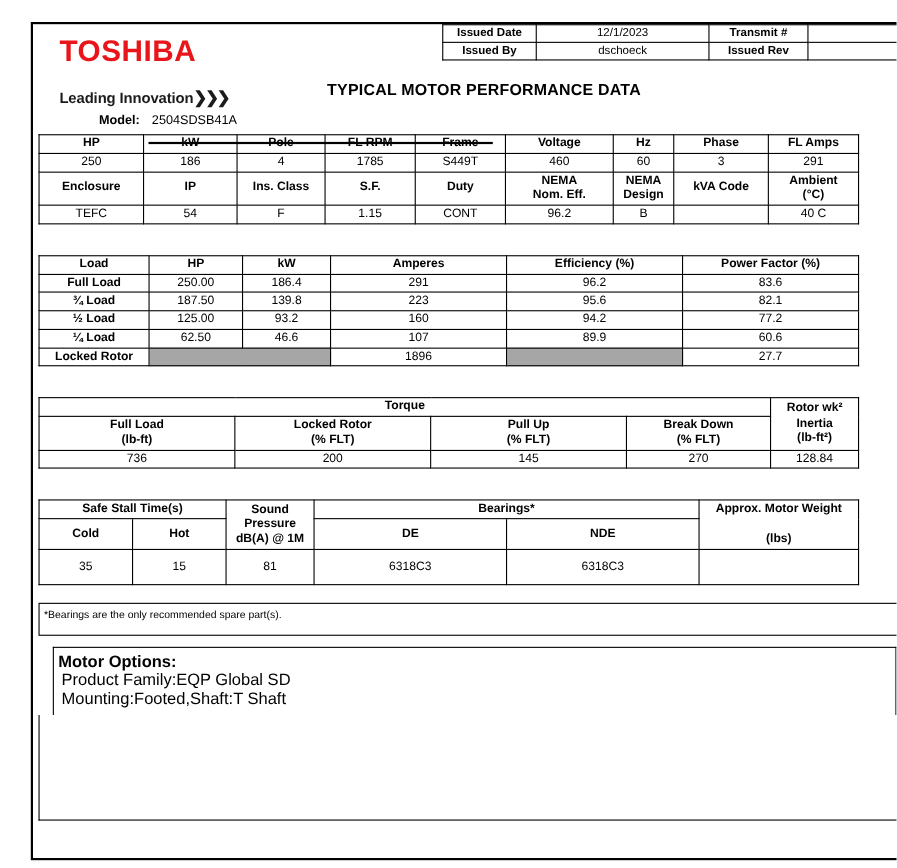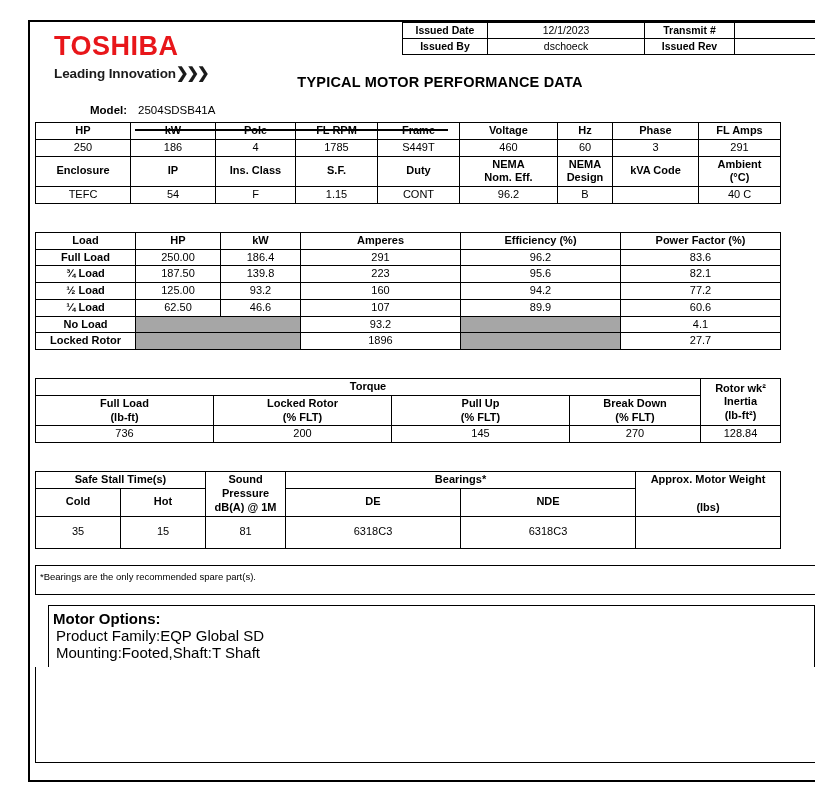--- a/index.html
+++ b/index.html
@@ -43,21 +43,21 @@
     color: #e8161a;
     letter-spacing: 0.5px;
     line-height: 1.05;
     font-family: "Liberation Sans", sans-serif;
   }
   .logo-tag {
     font-size: 13.5px;
     font-weight: bold;
     color: #1b1b1b;
     letter-spacing: -0.1px;
-    margin-top: 4px;
+    margin-top: 20px;
     white-space: nowrap;
   }
   .logo-chev {
     color: #1b1b1b;
     font-weight: bold;
     letter-spacing: -2px;
     font-size: 15px;
   }
   .doc-title {
     position: absolute;
@@ -326,27 +326,20 @@
     <tr class="row18">
       <td class="hd lt">¼ Load</td>
       <td>62.50</td>
       <td>46.6</td>
       <td>107</td>
       <td>89.9</td>
       <td>60.6</td>
     </tr>
 
     <tr class="row18">
-      <td class="hd lt">No Load</td>
-      <td class="shade" colspan="2"></td>
-      <td>93.2</td>
-      <td class="shade"></td>
-      <td>4.1</td>
-    </tr>
-    <tr class="row18">
       <td class="hd lt">Locked Rotor</td>
       <td class="shade" colspan="2"></td>
       <td>1896</td>
       <td class="shade"></td>
       <td>27.7</td>
     </tr>
   </tbody>
     </table>
 
   <div class="gap"></div>

